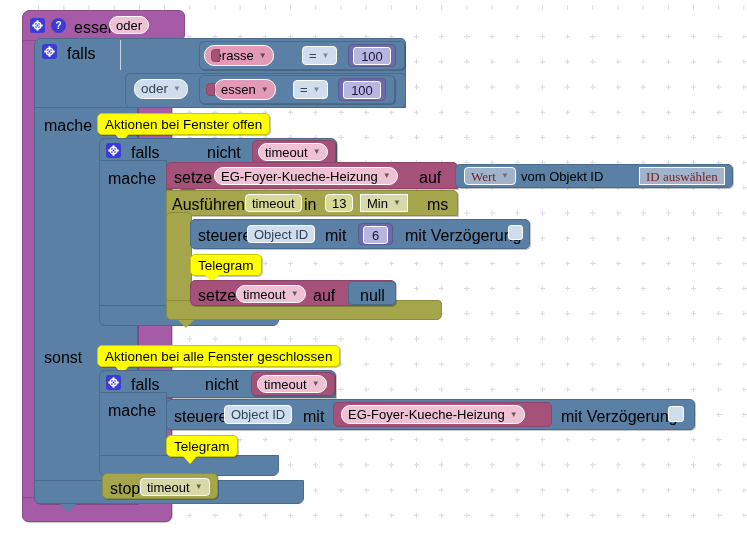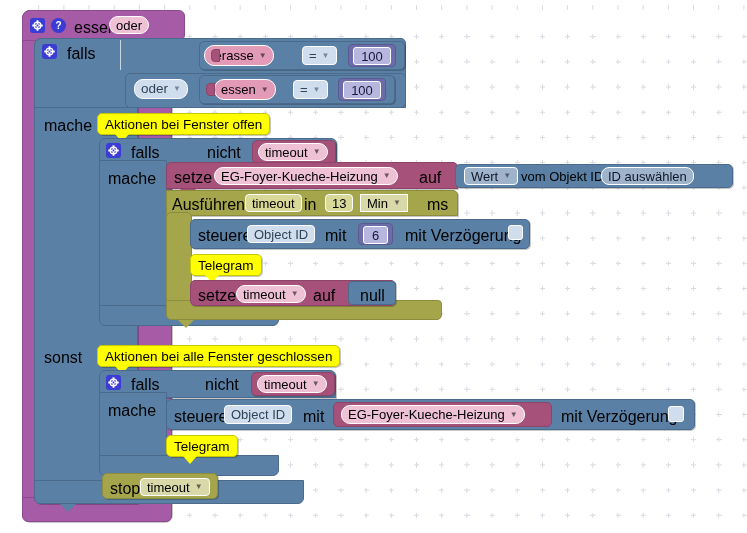--- a/index.html
+++ b/index.html
@@ -66,21 +66,21 @@
     font-size: 13px;
     line-height:1;
     white-space:nowrap;
   }
   .f-pinklight { background:#e29ab7; border:1px solid #ffffff; color:#000; }
   .f-pinkpale  { background:#eec1d4; border:1px solid #ffffff; color:#000; }
   .f-bluepale  { background:#cfdded; border:1px solid #ffffff; color:#31435a; }
   .f-olivepale { background:#d8d899; border:1px solid #ffffff; color:#000; }
   .f-olivepale2{ background:#d8d8a8; border:1px solid #ffffff; color:#000; }
   .f-numpale   { background:#b6b6de; border:1px solid #ffffff; color:#16163d; }
-  .f-greyblue  { background:#9fb4cb; border:1px solid #ffffff; color:#0f172a; }
+  .f-greyblue  { background:#9fb4cb; border:1px solid #ffffff; color:#7f1d1d;font-family:Liberation Serif, serif; }
 
   .caret { margin-left:5px; font-size:8px; opacity:.55; line-height:1; }
 
   
   .icon-gear, .icon-q {
     position:absolute;
     width:15px; height:15px;
     border-radius:3px;
     background:#3b3bd6;
     display:flex; align-items:center; justify-content:center;
@@ -248,21 +248,21 @@
     <span class="caret">▼</span>
   </div>
   <div class="lbl" style="left:419px; top:169px;">auf</div>
 
   <div class="blk c-blue sh" style="left:455px; top:164px; width:278px; height:24px; border-radius:5px;"></div>
   <div class="field f-greyblue" style="left:464px; top:167px; height:18px; border-radius:4px;">
     <span>Wert</span>
     <span class="caret">▼</span>
   </div>
   <div class="lbl" style="left:521px; top:169px; font-size:13px;">vom Objekt ID</div>
-  <div class="field f-greyblue" style="left:601px; top:167px; height:18px; border-radius:8px;">
+  <div class="field f-greyblue" style="left:639px; top:167px; height:18px; border-radius:0;">
     <span>ID auswählen</span>
   </div>
 
   <div class="blk c-olive sh" style="left:166px; top:190px; width:292px; height:26px; border-radius:0 5px 0 0;"></div>
   <div class="blk c-olive" style="left:166px; top:212px; width:26px; height:96px;"></div>
   <div class="blk c-olive" style="left:166px; top:300px; width:276px; height:20px; border-radius:0 4px 5px 5px;"></div>
   <div class="tail-olive" style="left:178px; top:320px;"></div>
 
   <div class="lbl" style="left:172px; top:196px;">Ausführen</div>
   <div class="field f-olivepale" style="left:245px; top:194px; height:18px; border-radius:4px;">

